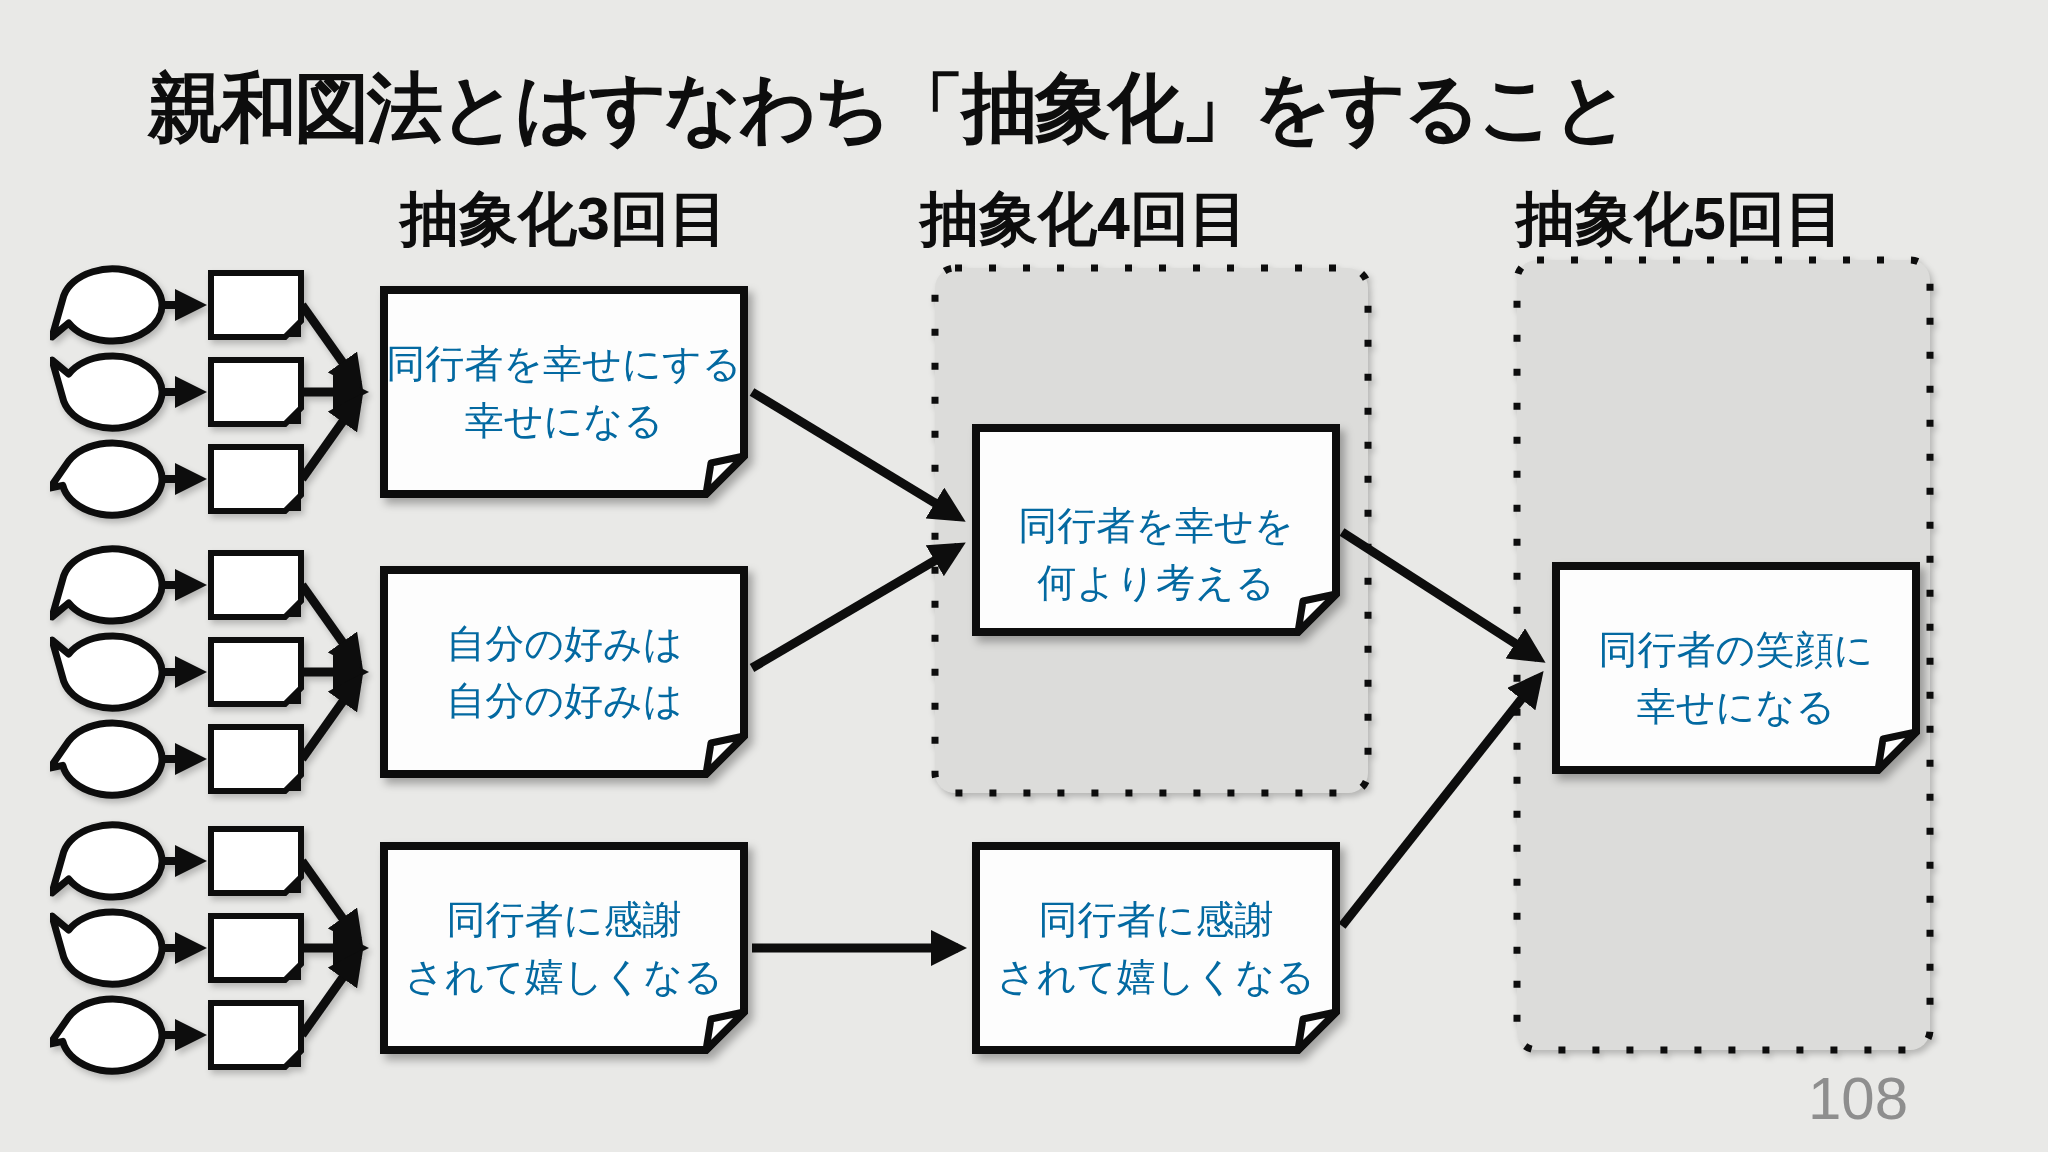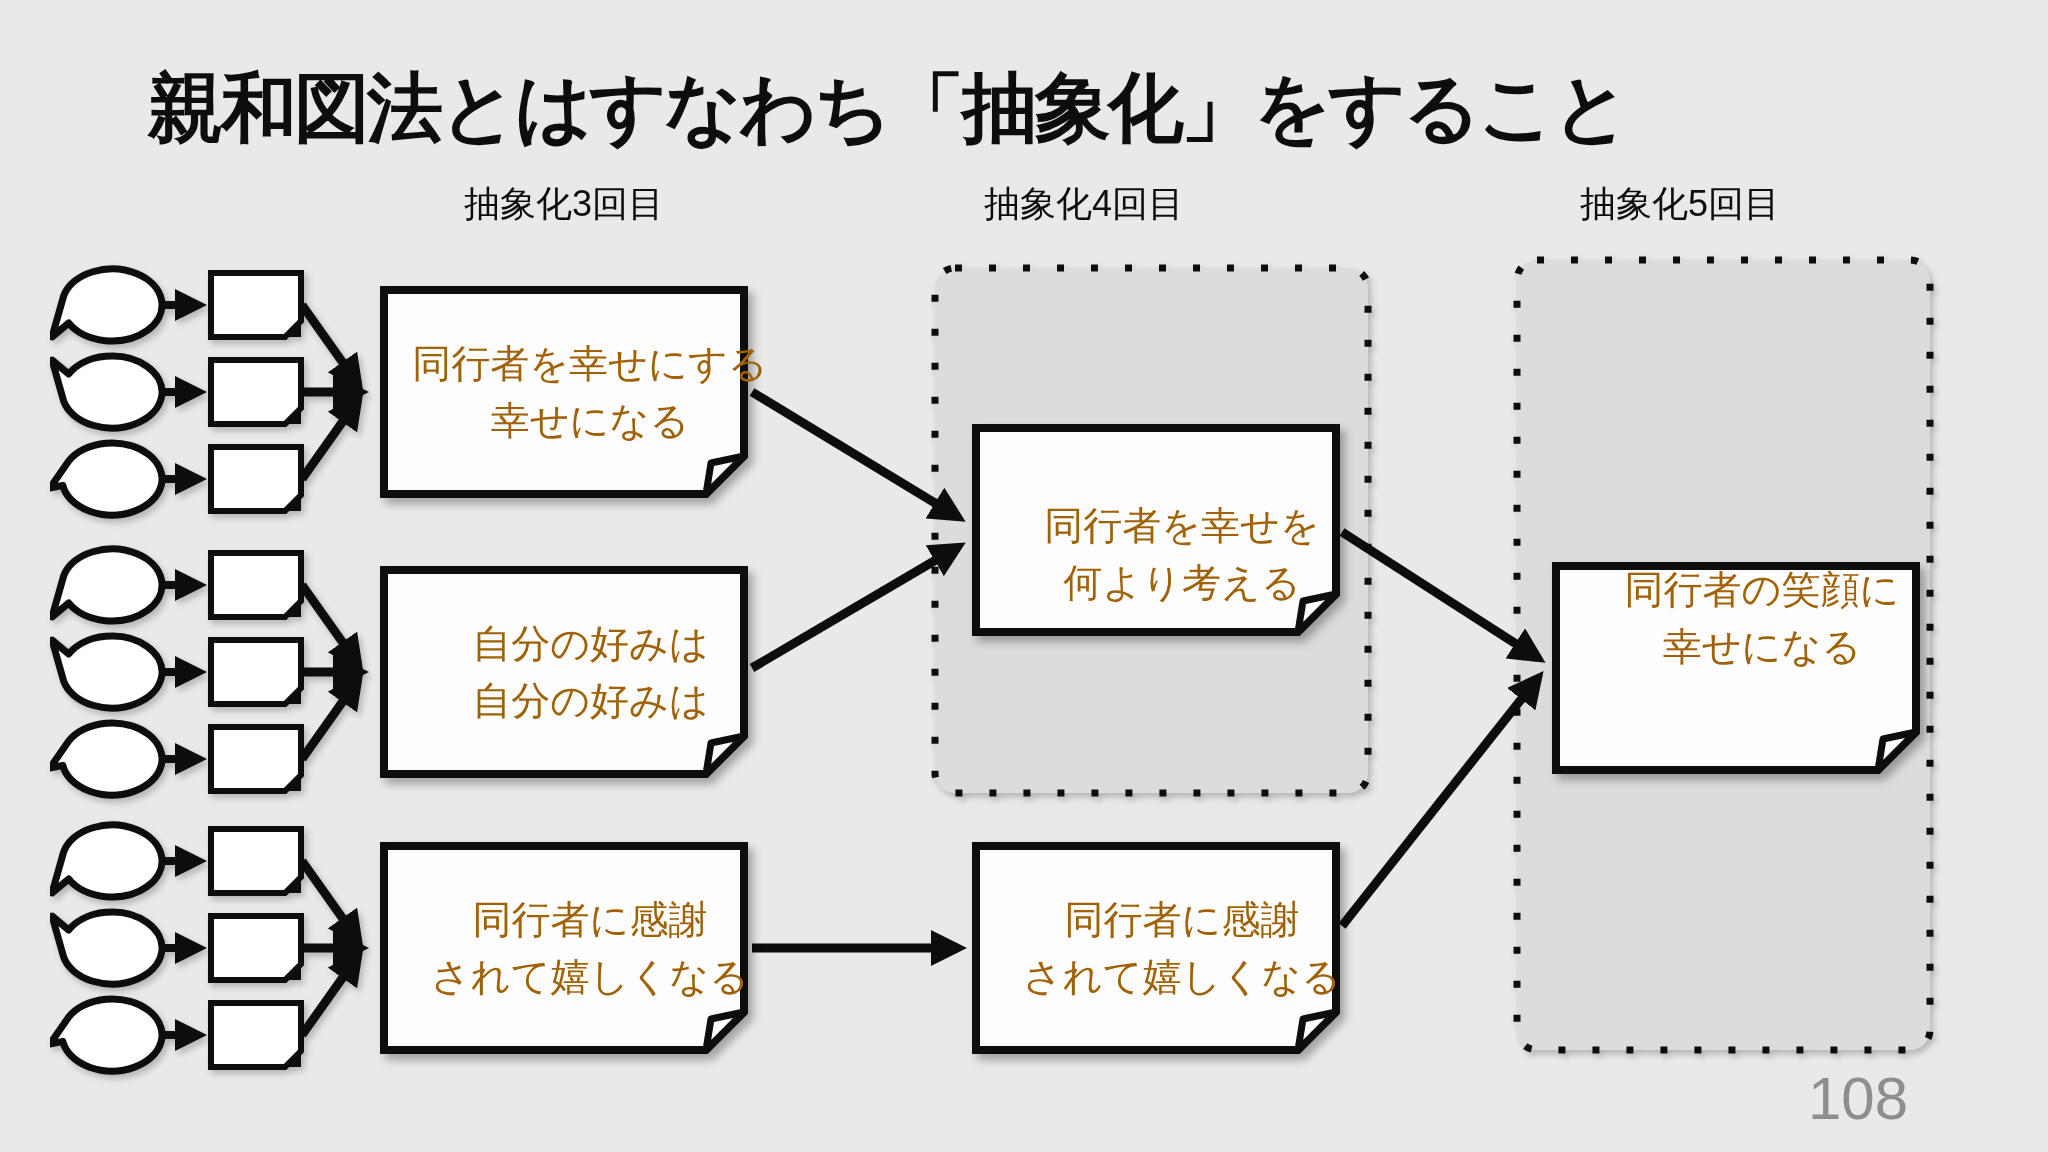--- a/index.html
+++ b/index.html
@@ -19,27 +19,26 @@
 
   .overlay{position:absolute;color:var(--ink);}
   .title{
     left:112px;top:58px;width:1500px;
     font-size:76px;font-weight:800;letter-spacing:-3px;
     white-space:nowrap;
     margin-left:36px;
   }
   .col-header{
     top:180px;width:400px;text-align:center;
-    font-size:36px;font-weight:400;
+    font-size:59px;font-weight:700;
   }
   .card-text{
     display:flex;flex-direction:column;justify-content:center;align-items:center;
     font-size:39px;line-height:57px;text-align:center;
-    color:#a16207;
-    padding-left:26px;
+    color:#0369a1;
   }
   .page-number{
     left:1728px;top:1064px;width:180px;text-align:right;
     font-size:60px;color:var(--pagenum);font-weight:400;
   }
 
   
   .dotted-region{
     fill:var(--panel);stroke:var(--ink);stroke-width:7;
     stroke-dasharray:7 27;stroke-linecap:butt;
@@ -181,19 +180,19 @@
     <div>されて嬉しくなる</div>
   </div>
   <div class="overlay card-text" style="left:972px;top:424px;width:368px;height:260px;">
     <div>同行者を幸せを</div>
     <div>何より考える</div>
   </div>
   <div class="overlay card-text" style="left:972px;top:842px;width:368px;height:212px;">
     <div>同行者に感謝</div>
     <div>されて嬉しくなる</div>
   </div>
-  <div class="overlay card-text" style="left:1552px;top:534px;width:368px;height:168px;">
+  <div class="overlay card-text" style="left:1552px;top:594px;width:368px;height:168px;">
     <div>同行者の笑顔に</div>
     <div>幸せになる</div>
   </div>
 
   <div class="overlay page-number">108</div>
 </div>
 
 </body></html>

